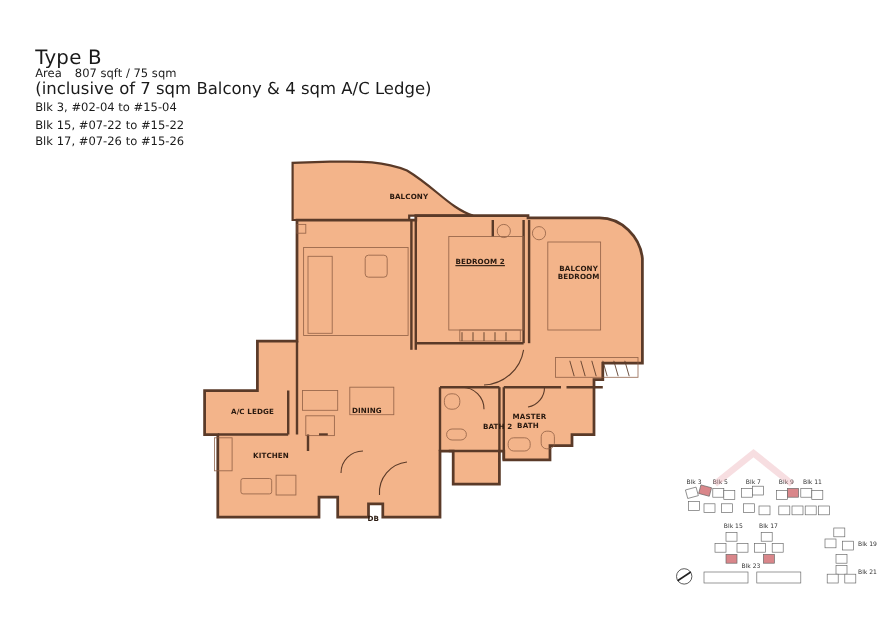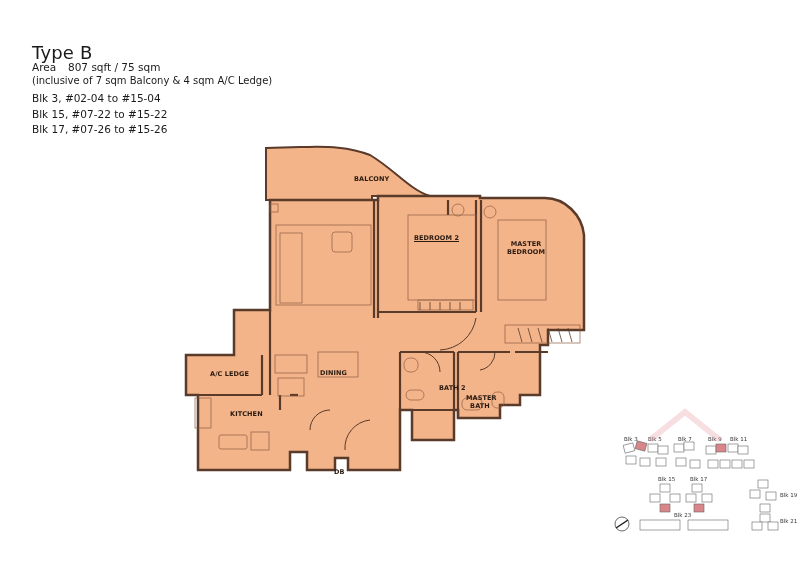--- a/index.html
+++ b/index.html
@@ -1,21 +1,21 @@
 <!DOCTYPE html>
 <html><head>
 <meta charset="utf-8">
 <style>
   html,body{margin:0;padding:0;background:#ffffff;}
   body{width:800px;height:562px;position:relative;overflow:hidden;font-family:"DejaVu Sans",sans-serif;color:#1a1a1a;}
   .title{position:absolute;left:32px;top:24px;font-size:18px;font-weight:normal;letter-spacing:0.2px;margin-top:18px;}
   .info{position:absolute;left:32px;top:60px;font-size:10.5px;line-height:15px;}
   .info .row{display:flex;}
   .info .lbl{width:36px;}
-  .info .sub{font-size:10px;margin-top:-2px;}
+  .info .sub{font-size:15px;margin-top:-2px;}
   .units{margin-top:3px;}
   .units .u{line-height:15.5px;}
   .plan{position:absolute;left:0;top:0;}
   .rlabel{position:absolute;font-size:6.5px;font-weight:bold;letter-spacing:0.1px;color:#2a1a10;text-align:center;line-height:8px;}
   .keyplan{position:absolute;left:610px;top:432px;width:190px;height:100px;}
   .kp-label{position:absolute;font-size:5.5px;color:#333;}
   .watermark{position:absolute;pointer-events:none;}
 </style>
 </head>
 <body>
@@ -112,26 +112,26 @@
       <line x1="528" y1="328" x2="532" y2="342"></line>
     <line x1="538" y1="328" x2="542" y2="342"></line>
       <line x1="548" y1="328" x2="552" y2="342"></line>
     <line x1="558" y1="328" x2="562" y2="342"></line>
       <line x1="568" y1="328" x2="572" y2="342"></line>
   </g>
 </svg>
 
 <div class="rlabel" style="left:306px;top:175px;margin-left:48px;">BALCONY</div>
 <div class="rlabel" style="left:414px;top:234px;text-decoration:underline;">BEDROOM 2</div>
-<div class="rlabel" style="left:506px;top:240px;width:40px;">MASTER BEDROOM</div>
+<div class="rlabel" style="left:506px;top:240px;width:40px;">BALCONY BEDROOM</div>
 <div class="rlabel" style="left:210px;top:370px;">A/C LEDGE</div>
 <div class="rlabel" style="left:320px;top:369px;">DINING</div>
 <div class="rlabel" style="left:230px;top:410px;">KITCHEN</div>
 <div class="rlabel" style="left:423px;top:384px;margin-left:16px;">BATH 2</div>
-<div class="rlabel" style="left:466px;top:394px;width:28px;">MASTER BATH</div>
+<div class="rlabel" style="left:466px;top:375px;width:28px;">MASTER BATH</div>
 <div class="rlabel" style="left:334px;top:468px;">DB</div>
 
 <div class="keyplan">
   <svg width="190" height="100" viewBox="0 0 190 100">
     <g fill="#fff" stroke="#666" stroke-width="0.6">
       <rect x="14" y="12" width="10" height="8" transform="rotate(-15 19 16)"></rect>
       <rect x="26" y="10" width="10" height="8" fill="#d9868a" transform="rotate(15 31 14)"></rect>
       <rect x="16" y="24" width="10" height="8"></rect>
         <rect x="30" y="26" width="10" height="8"></rect>
       <rect x="38" y="12" width="10" height="8"></rect>

